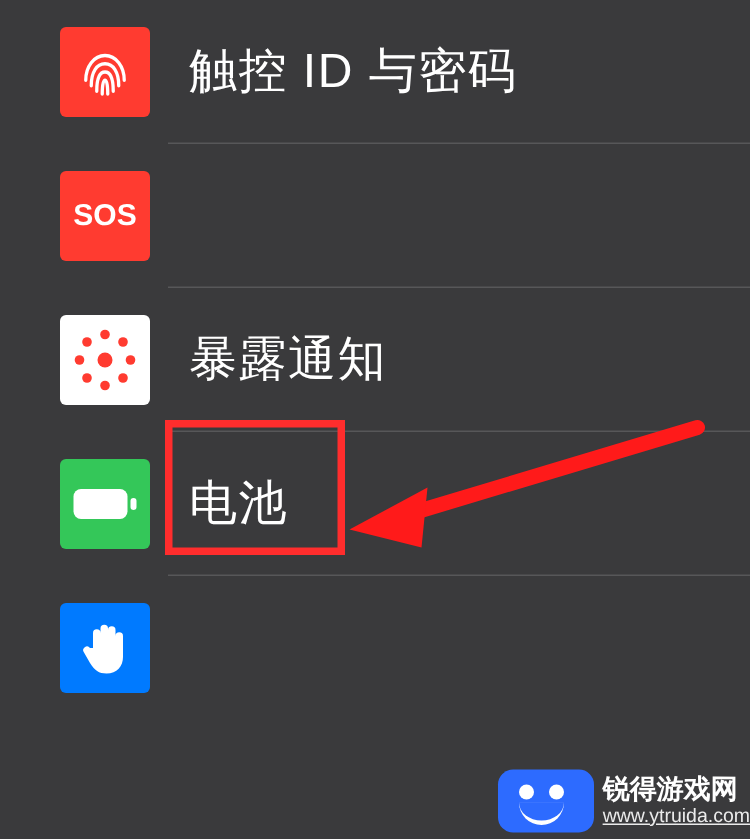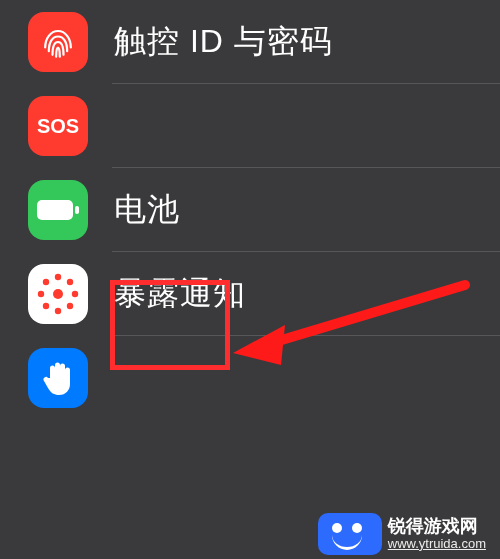--- a/index.html
+++ b/index.html
@@ -1,21 +1,21 @@
 <!DOCTYPE html>
 <html><head>
 <meta charset="utf-8">
 <style>
   html,body{margin:0;padding:0;width:500px;height:559px;background:#3a3a3c;font-family:-apple-system,"PingFang SC","Helvetica Neue",Arial,sans-serif;overflow:hidden;}
   .list{display:flex;flex-direction:column;}
-  .row{display:flex;align-items:center;height:84px;position:relative;}
+  .row{display:flex;align-items:center;height:96px;position:relative;padding-left:12px;}
   .row:not(:last-child)::after{
     content:"";position:absolute;bottom:0;left:112px;right:0;height:1px;background:rgba(255,255,255,0.15);
   }
-  .icon-box{width:60px;height:60px;border-radius:16px;margin-left:28px;margin-right:26px;display:flex;align-items:center;justify-content:center;flex-shrink:0;}
+  .icon-box{width:60px;height:60px;border-radius:4px;margin-left:28px;margin-right:26px;display:flex;align-items:center;justify-content:center;flex-shrink:0;}
   .label{color:#fff;font-size:32px;font-weight:400;letter-spacing:1px;}
   
   .ic-touchid{background:#ff3b30;}
   .ic-sos{background:#ff3b30;color:#fff;font-weight:700;font-size:20px;}
   .ic-exposure{background:#fff;}
   .ic-battery{background:#34c759;}
   .ic-privacy{background:#007aff;}
   
   .fp-svg{width:44px;height:44px;}
   
@@ -27,21 +27,21 @@
   
   .highlight{
     position:absolute;
     border:5px solid #ff2d2d;
     pointer-events:none;
   }
   
   .arrow-svg{position:absolute;pointer-events:none;}
   
   .wm{
-    position:absolute;right:14px;bottom:4px;
+    position:absolute;right:0;bottom:4px;
     display:flex;align-items:center;gap:6px;
     color:#fff;font-size:18px;
   }
   .wm .wm-logo{
     width:64px;height:42px;background:#2d6bff;border-radius:10px;position:relative;
   }
   .wm .wm-logo::before,.wm .wm-logo::after{
     content:"";position:absolute;background:#fff;border-radius:50%;
     width:10px;height:10px;top:10px;
   }
@@ -71,46 +71,46 @@
       </svg>
     </div>
     <span class="label">触控 ID 与密码</span>
   </div>
 
   <div class="row">
     <div class="icon-box ic-sos">SOS</div>
   </div>
 
   <div class="row">
-    <div class="icon-box ic-battery">
-      <svg class="bat-svg" viewBox="0 0 46 28">
-        <rect x="2" y="4" width="36" height="20" rx="5" fill="#fff"></rect>
-        <rect x="40" y="10" width="4" height="8" rx="2" fill="#fff"></rect>
-      </svg>
-    </div>
-    <span class="label">电池</span>
-  </div>
-
-  <div class="row">
     <div class="icon-box ic-exposure">
       <svg class="dots-svg" viewBox="0 0 46 46">
         <circle cx="23" cy="23" r="5" fill="#ff3b30"></circle>
         <g fill="#ff3b30">
           <circle cx="23" cy="6" r="3.2"></circle>
           <circle cx="23" cy="40" r="3.2"></circle>
           <circle cx="6" cy="23" r="3.2"></circle>
           <circle cx="40" cy="23" r="3.2"></circle>
           <circle cx="11" cy="11" r="3.2"></circle>
           <circle cx="35" cy="11" r="3.2"></circle>
           <circle cx="11" cy="35" r="3.2"></circle>
           <circle cx="35" cy="35" r="3.2"></circle>
         </g>
       </svg>
     </div>
     <span class="label">暴露通知</span>
+  </div>
+
+  <div class="row">
+    <div class="icon-box ic-battery">
+      <svg class="bat-svg" viewBox="0 0 46 28">
+        <rect x="2" y="4" width="36" height="20" rx="5" fill="#fff"></rect>
+        <rect x="40" y="10" width="4" height="8" rx="2" fill="#fff"></rect>
+      </svg>
+    </div>
+    <span class="label">电池</span>
   </div>
 
   <div class="row">
     <div class="icon-box ic-privacy">
       <svg class="hand-svg" viewBox="0 0 40 40">
         <path d="M12 20 V10 a2.5 2.5 0 0 1 5 0 V18 V7 a2.5 2.5 0 0 1 5 0 V18 V8 a2.5 2.5 0 0 1 5 0 V19 V12 a2.5 2.5 0 0 1 5 0 V26 c0 6 -4 11 -11 11 c-5 0 -8 -2 -11 -7 l-4 -7 a2.5 2.5 0 0 1 4 -3 z"></path>
       </svg>
     </div>
   </div>
 

